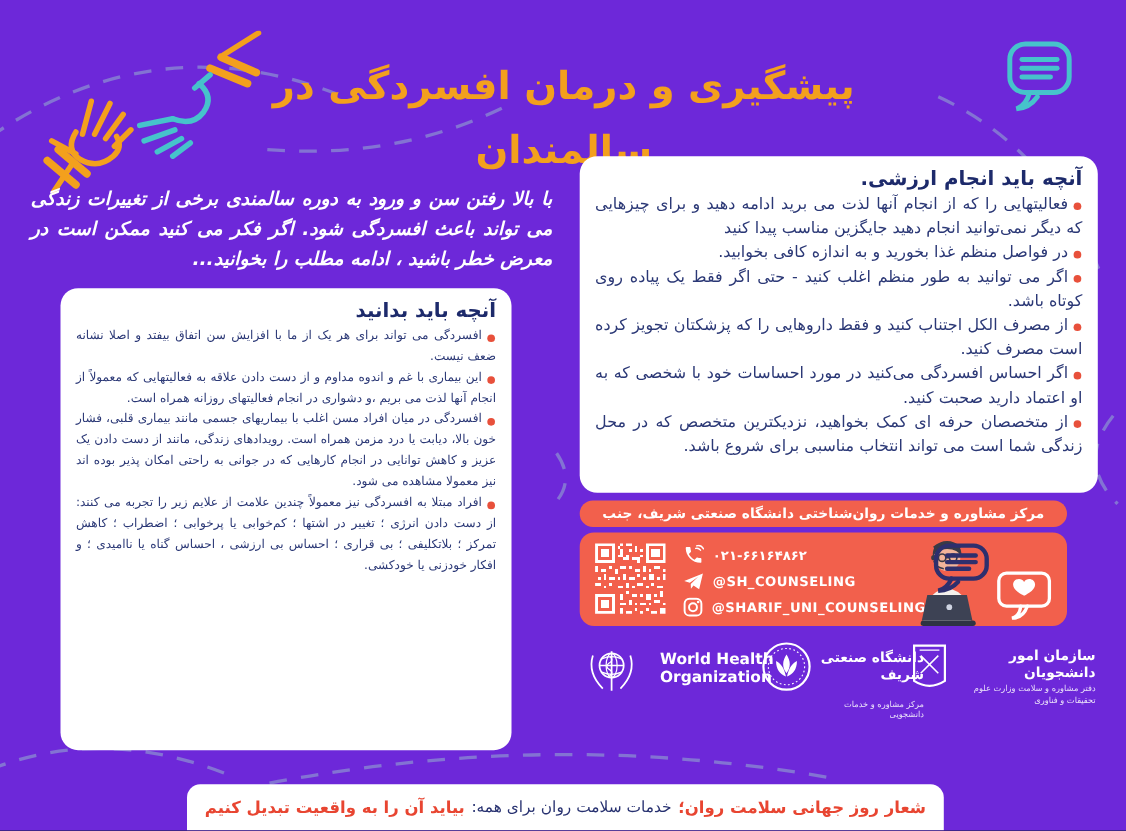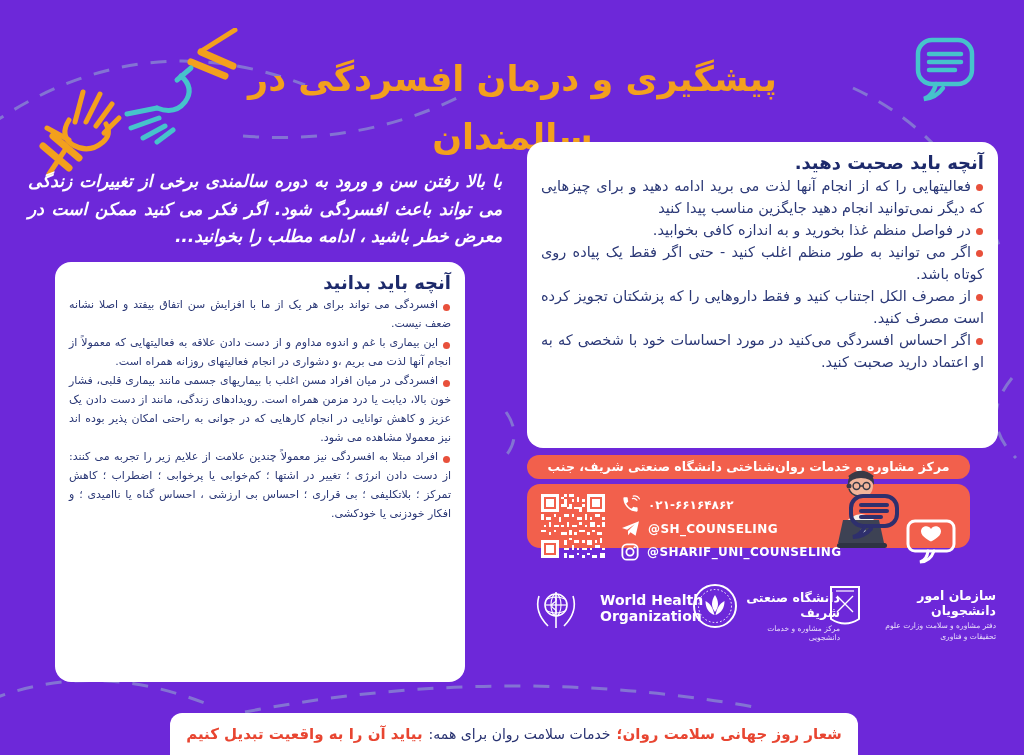--- a/index.html
+++ b/index.html
@@ -47,42 +47,42 @@
   
   .center-banner {
     left: 527px; top: 455px; width: 443px; height: 24px;
     background: #f2604c; border-radius: 12px;
     color: #fff; font-size: 12.5px; font-weight: bold;
     text-align: center; line-height: 24px;
   }
 
   
   .contact-card {
-    left: 527px; top: 484px; width: 443px; height: 64px;
+    left: 527px; top: 484px; width: 443px; height: 85px;
     background: #f2604c; border-radius: 13px;
   }
   .qr { position: absolute; left: 14px; top: 10px; width: 64px; height: 64px; }
   .contact-rows {
     position: absolute; left: 94px; top: 11px; direction: ltr;
     display: flex; flex-direction: column; gap: 6px;
   }
   .contact-row { display: flex; align-items: center; gap: 8px; }
   .contact-row .txt { color: #fff; font-size: 12px; font-weight: bold; letter-spacing: .4px; }
   .person { position: absolute; left: 294px; bottom: 0; width: 80px; height: 84px; }
   .bubble-navy { position: absolute; left: 316px; top: 8px; width: 60px; height: 48px; }
   .bubble-heart { position: absolute; left: 378px; top: 34px; width: 52px; height: 46px; }
 
   
   .logos { color: #fff; }
   .who-emblem { left: 533px; top: 584px; width: 46px; height: 48px; }
   .who-text { left: 584px; top: 592px; font-size: 14px; font-weight: bold; line-height: 1.15; direction: ltr; color:#fff;margin-left:16px; }
   .sharif-emblem { left: 692px; top: 583px; width: 46px; height: 46px; }
   .sharif-text { left: 744px; top: 590px; width: 96px; color: #fff; }
   .sharif-text .t1 { font-size: 12.5px; font-weight: bold; }
-  .sharif-text .t2 { font-size: 7.5px; opacity: .85; margin-top: 4px; text-align: right; }
+  .sharif-text .t2 { font-size: 7.5px; opacity: .85; margin-top: 16px; text-align: right; }
   .saman-emblem { left: 826px; top: 582px; width: 38px; height: 48px; }
   .saman-text { left: 870px; top: 588px; width: 126px; color: #fff; }
   .saman-text .t1 { font-size: 12.5px; font-weight: bold; }
   .saman-text .t2 { font-size: 7.5px; opacity: .85; margin-top: 2px; line-height: 1.5; }
 
   
   .slogan {
     left: 170px; top: 713px; width: 688px; height: 42px;
     background: #ffffff; border-radius: 12px 12px 0 0;
     display: flex; align-items: center; justify-content: center; gap: 6px;
@@ -153,27 +153,28 @@
     <h2>آنچه باید بدانید</h2>
     <ul>
       <li>افسردگی می تواند برای هر یک از ما با افزایش سن اتفاق بیفتد و اصلا نشانه ضعف نیست.</li>
       <li>این بیماری با غم و اندوه مداوم و از دست دادن علاقه به فعالیتهایی که معمولاً از انجام آنها لذت می بریم ،و دشواری در انجام فعالیتهای روزانه همراه است.</li>
       <li>افسردگی در میان افراد مسن اغلب با بیماریهای جسمی مانند بیماری قلبی، فشار خون بالا، دیابت یا درد مزمن همراه است. رویدادهای زندگی، مانند از دست دادن یک عزیز و کاهش توانایی در انجام کارهایی که در جوانی به راحتی امکان پذیر بوده اند نیز معمولا مشاهده می شود.</li>
       <li>افراد مبتلا به افسردگی نیز معمولاً چندین علامت از علایم زیر را تجربه می کنند: از دست دادن انرژی ؛ تغییر در اشتها ؛ کم‌خوابی یا پرخوابی ؛ اضطراب ؛ کاهش تمرکز ؛ بلاتکلیفی ؛ بی قراری ؛ احساس بی ارزشی ، احساس گناه یا ناامیدی ؛ و افکار خودزنی یا خودکشی.</li>
     </ul>
   </div>
 
   <div class="abs card do-card">
-    <h2>آنچه باید صحبت دهید.</h2>
+    <h2>آنچه باید انجام ارزشی.</h2>
     <ul>
       <li>فعالیتهایی را که از انجام آنها لذت می برید ادامه دهید و برای چیزهایی که دیگر نمی‌توانید انجام دهید جایگزین مناسب پیدا کنید</li>
       <li>در فواصل منظم غذا بخورید و به اندازه کافی بخوابید.</li>
       <li>اگر می توانید به طور منظم اغلب کنید - حتی اگر فقط یک پیاده روی کوتاه باشد.</li>
       <li>از مصرف الکل اجتناب کنید و فقط داروهایی را که پزشکتان تجویز کرده است مصرف کنید.</li>
       <li>اگر احساس افسردگی می‌کنید در مورد احساسات خود با شخصی که به او اعتماد دارید صحبت کنید.</li>
+      <li>از متخصصان حرفه ای کمک بخواهید، نزدیکترین متخصص که در محل زندگی شما است می تواند انتخاب مناسبی برای شروع باشد.</li>
     </ul>
   </div>
 
   <div class="abs center-banner">مرکز مشاوره و خدمات روان‌شناختی دانشگاه صنعتی شریف، جنب ساختمان شهید رضایی</div>
 
   <div class="abs contact-card">
 
     <svg class="qr" viewBox="0 0 25 25" shape-rendering="crispEdges">
       <path fill="#ffffff" d="M0 0h7v7h-7z M18 0h7v7h-7z M0 18h7v7h-7z"></path>
       <path fill="#f2604c" d="M1 1h5v5h-5z M19 1h5v5h-5z M1 19h5v5h-5z"></path>

